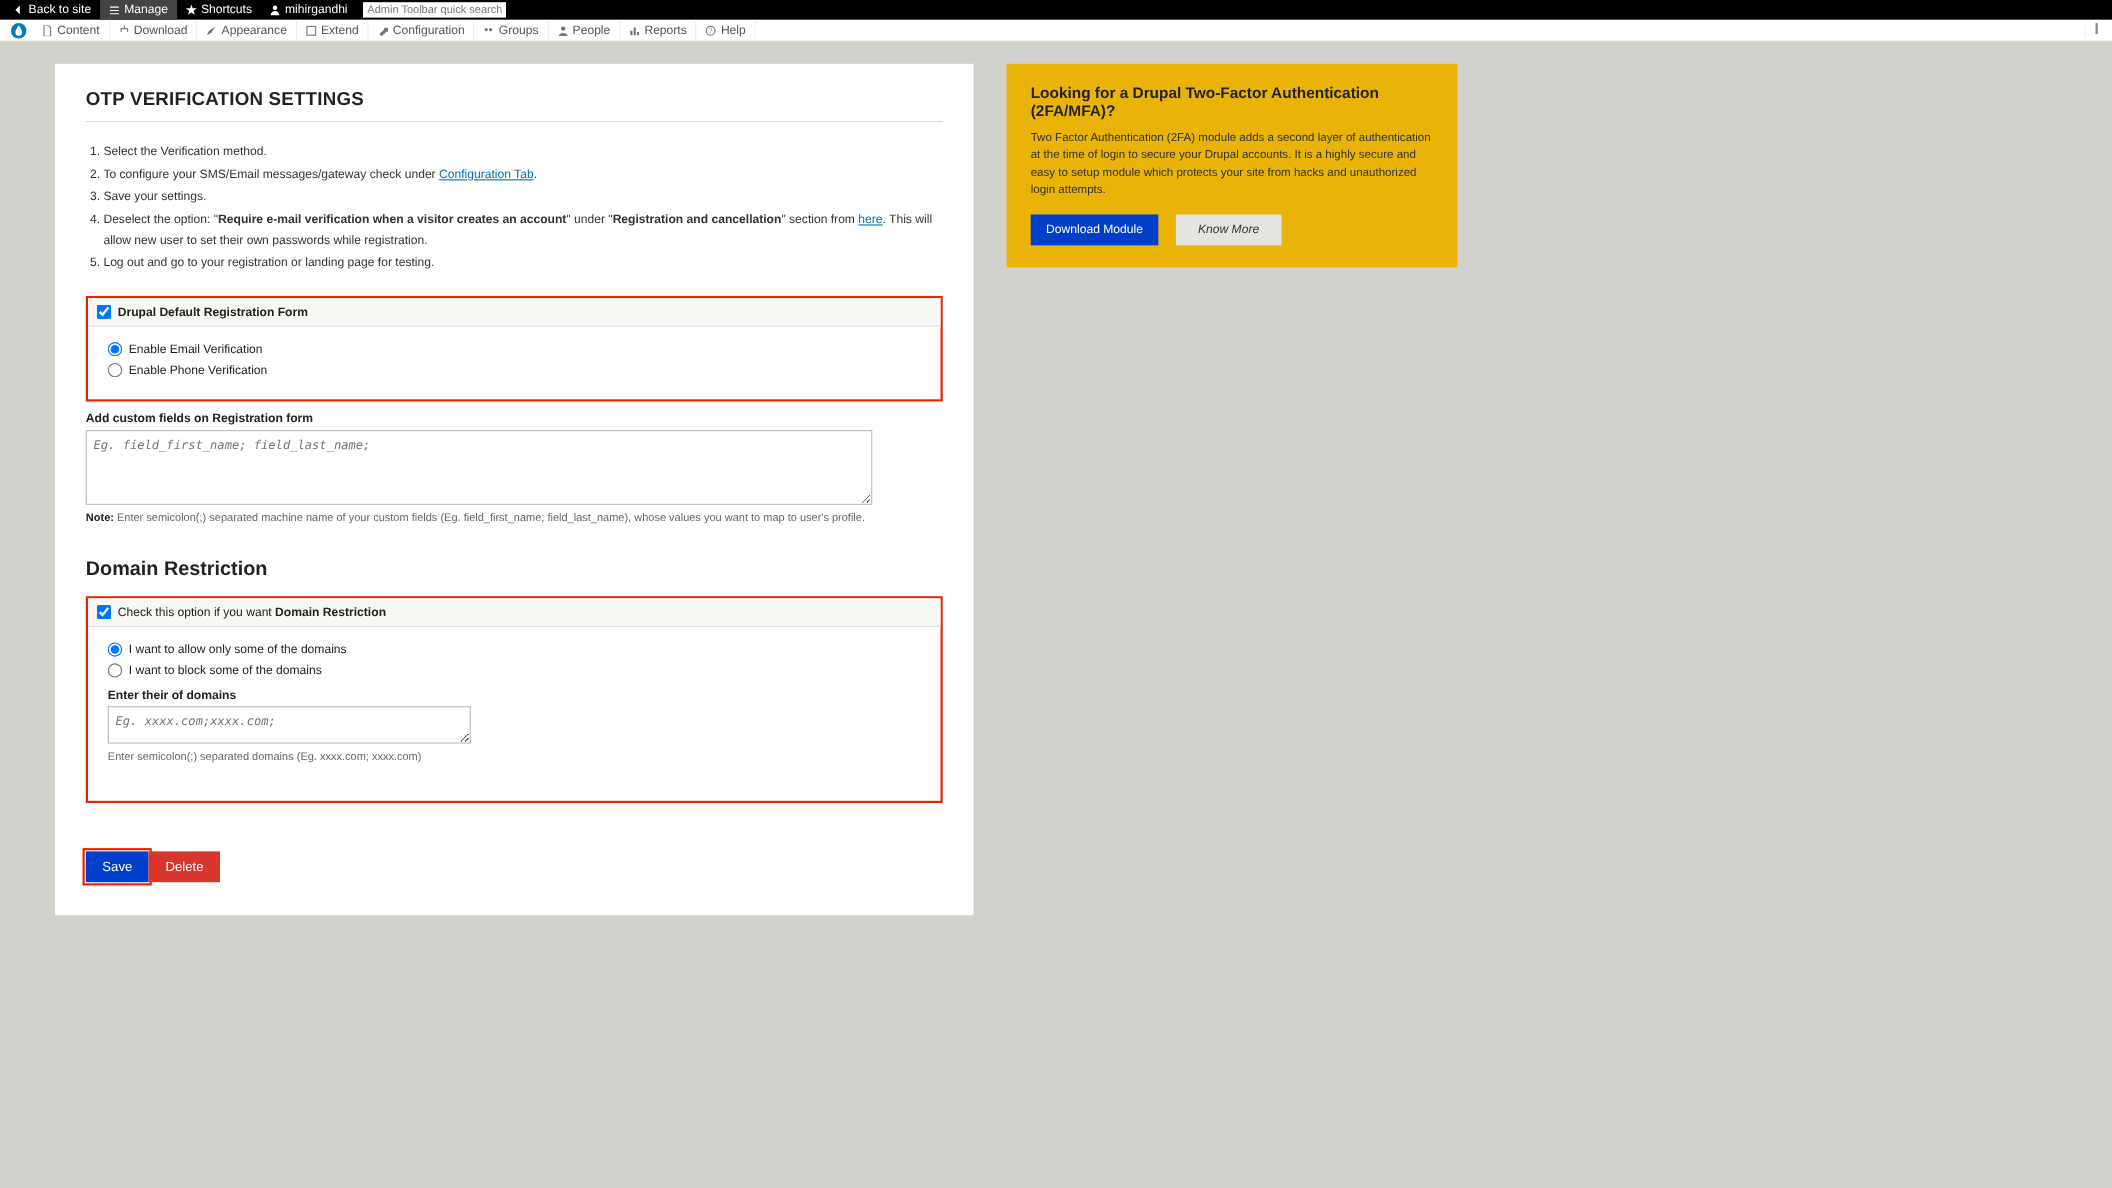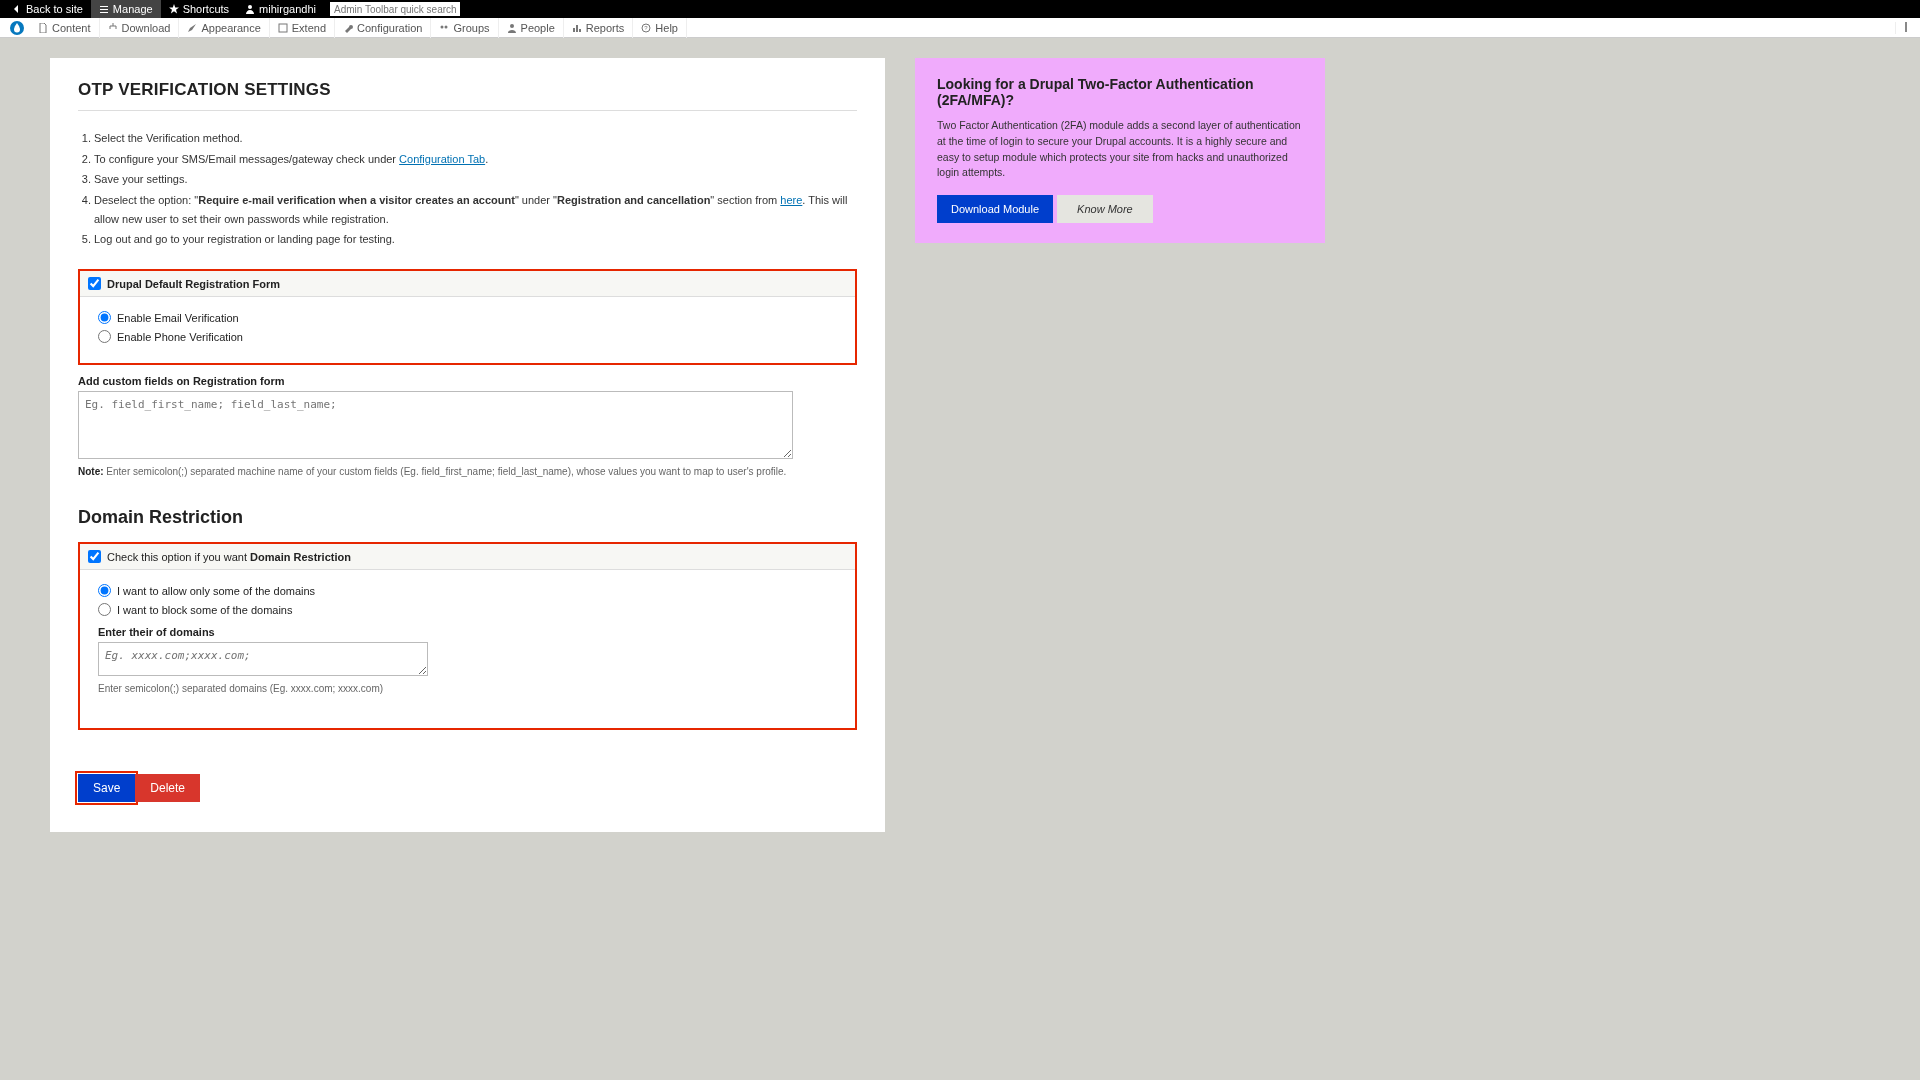--- a/index.html
+++ b/index.html
@@ -11,49 +11,49 @@
 .topbar input { background: #fff; border: none; height: 14px; width: 130px; font-size: 10px; padding: 0 4px; margin-left: 6px; }
 
 .secondbar { background: #fff; border-bottom: 1px solid #ccc; height: 20px; display: flex; align-items: center; padding: 0 4px; font-size: 11px; color: #555; }
 .secondbar .logo { width: 14px; height: 14px; background: #0678be; border-radius: 50%; margin: 0 6px; display:flex; align-items:center; justify-content:center; }
 .secondbar .sitem { display: flex; align-items: center; padding: 0 8px; height: 20px; border-right: 1px solid #eee; cursor: pointer; gap: 4px; }
 .secondbar .spacer { flex: 1; }
 .secondbar .arrow { padding: 0 6px; color: #888; cursor: pointer; border-left: 1px solid #eee; }
 
 .page { padding: 20px 50px; display: flex; gap: 30px; align-items: flex-start; }
 .main-card { background: #fff; width: 835px; padding: 22px 28px 30px 28px; }
-.side-card { background: #f0abfc; width: 410px; padding: 18px 22px 20px 22px; }
+.side-card { background: #eab308; width: 410px; padding: 18px 22px 20px 22px; }
 
 h1.ptitle { font-size: 17px; font-weight: 600; letter-spacing: 0.2px; color: #222; border-bottom: 1px solid #ddd; padding-bottom: 10px; margin-bottom: 18px; }
 .intro { font-size: 11px; color: #333; margin-bottom: 12px; }
 ol.steps { font-size: 11px; color: #333; padding-left: 16px; margin-bottom: 20px; line-height: 1.7; }
 ol.steps li { margin-bottom: 2px; }
 a.cfglink { color: #0071b3; text-decoration: underline; }
 
 .redbox { border: 2px solid #e62600; margin-bottom: 10px; }
 .redbox .rhead { background: #f7f7f4; border-bottom: 1px solid #ddd; padding: 6px 8px; font-size: 11px; display: flex; align-items: center; gap: 6px; }
 .redbox .rbody { padding: 14px 18px; }
 .radio-row { font-size: 11px; display: flex; align-items: center; gap: 6px; margin-bottom: 6px; }
 
 .flabel { font-size: 11px; font-weight: 600; display: block; margin: 10px 0 4px 0; }
-textarea.big { width: 715px; height: 68px; border: 1px solid #bbb; font-size: 11px; padding: 6px; resize: both; color: #888; }
+textarea.big { width: 715px; height: 68px; border: 1px solid #bbb; font-size: 11px; padding: 6px; resize: both; color: #888; font-style: italic; }
 textarea.small { width: 330px; height: 34px; border: 1px solid #bbb; font-size: 11px; padding: 6px; resize: both; color: #888; font-style: italic; }
 .note { font-size: 10px; color: #666; margin-top: 4px; }
 .note b { color: #222; }
 
 h2.sectitle { font-size: 18px; font-weight: 600; margin: 30px 0 14px 0; }
 
 .btnrow { margin-top: 44px; display: flex; }
 .btn { padding: 6px 14px; font-size: 12px; border: 1px solid transparent; cursor: pointer; }
 .btn-save { background: #003ecc; color: #fff; outline: 2px solid #e62600; outline-offset: 1px; }
 .btn-delete { background: #d8362c; color: #fff; }
 
 .side-title { font-size: 14px; font-weight: 600; margin-bottom: 10px; }
 .side-text { font-size: 10.5px; color: #333; line-height: 1.5; margin-bottom: 14px; }
-.side-btns { display: flex; gap: 4px; }
+.side-btns { display: flex; gap: 16px; }
 .btn-dl { background: #003ecc; color: #fff; padding: 8px 14px; font-size: 11px; border: none; cursor: pointer; }
 .btn-km { background: #e5e5e0; color: #333; padding: 8px 20px; font-size: 11px; border: none; cursor: pointer; font-style: italic; }
 
 input[type=checkbox], input[type=radio] { cursor: pointer; }
 .sico { width:10px; height:10px; fill:#777; }
 .tico { width:10px; height:10px; fill:#fff; }
 </style>
 </head>
 <body>
 

